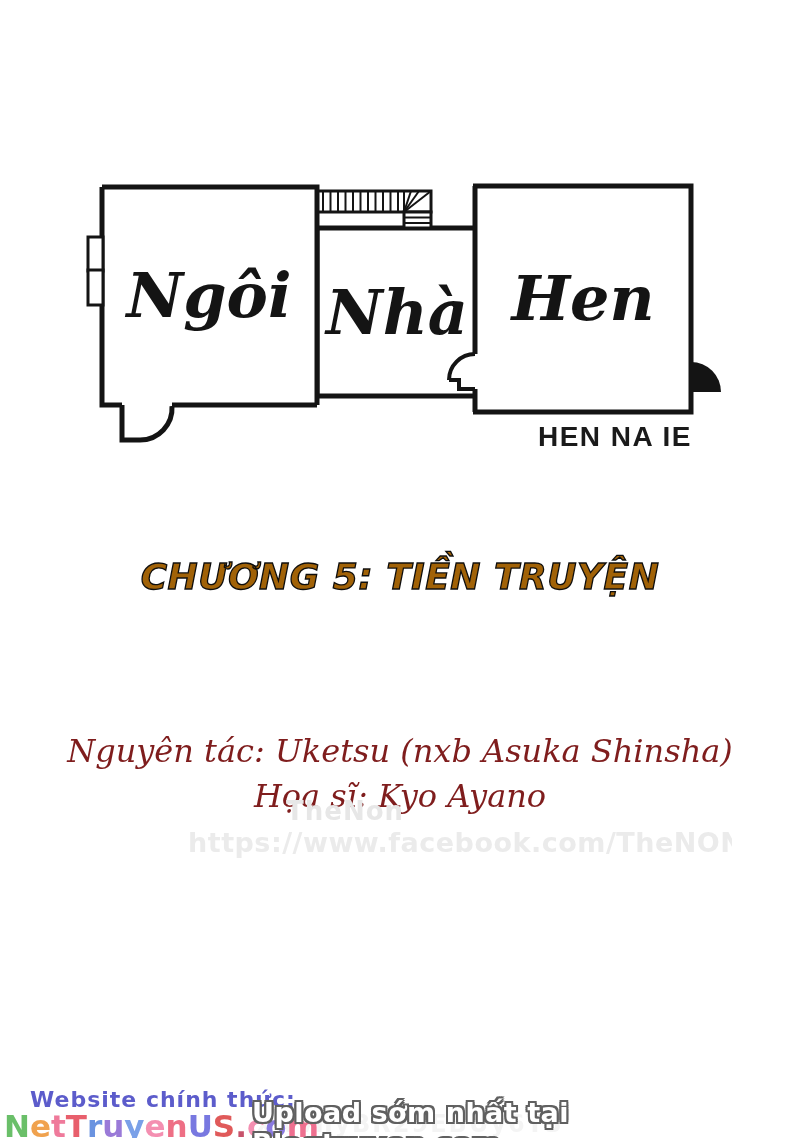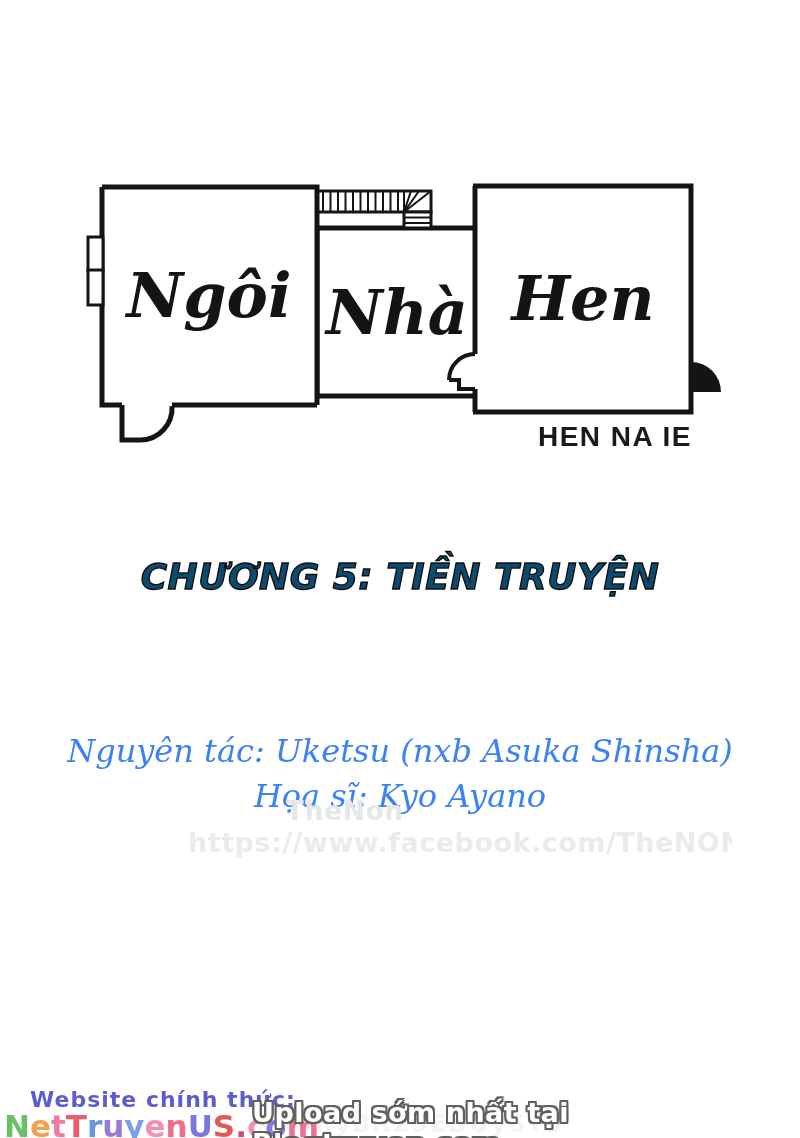--- a/index.html
+++ b/index.html
@@ -8,25 +8,25 @@
 
   
   #logo-svg{position:absolute;left:0;top:0;}
 
   .logo-word{font-family:"DejaVu Serif",serif;font-style:italic;font-weight:bold;fill:#141414;}
   .romaji{font-family:"Liberation Sans",sans-serif;font-weight:bold;fill:#1a1a1a;letter-spacing:1.5px;}
 
   
   .chapter-title{position:absolute;top:556px;left:0;width:800px;text-align:center;
     font-family:"DejaVu Sans",sans-serif;font-style:italic;font-weight:bold;
-    font-size:36px;letter-spacing:0.5px;color:#0c4a6e;-webkit-text-stroke:1.3px #0d0d0d;}
+    font-size:36px;letter-spacing:0.5px;color:#a16207;-webkit-text-stroke:1.3px #0d0d0d;}
 
   
   .credits{position:absolute;top:729px;left:0;width:800px;text-align:center;
-    font-family:"DejaVu Serif",serif;font-style:italic;font-size:32px;line-height:45px;color:#3b82f6;}
+    font-family:"DejaVu Serif",serif;font-style:italic;font-size:32px;line-height:45px;color:#7f1d1d;}
 
   
   .wm-thenon{position:absolute;top:796px;left:262px;font-weight:bold;font-size:26px;
     color:#e7e7e7;letter-spacing:1px;margin-left:24px;}
   .wm-fb{position:absolute;top:827px;left:188px;font-weight:bold;font-size:27px;
     color:#ebebeb;letter-spacing:0.5px;}
   .wm-code{position:absolute;top:1110px;left:256px;font-weight:bold;font-size:24px;
     color:#f4f4f4;letter-spacing:2px;}
 
   

